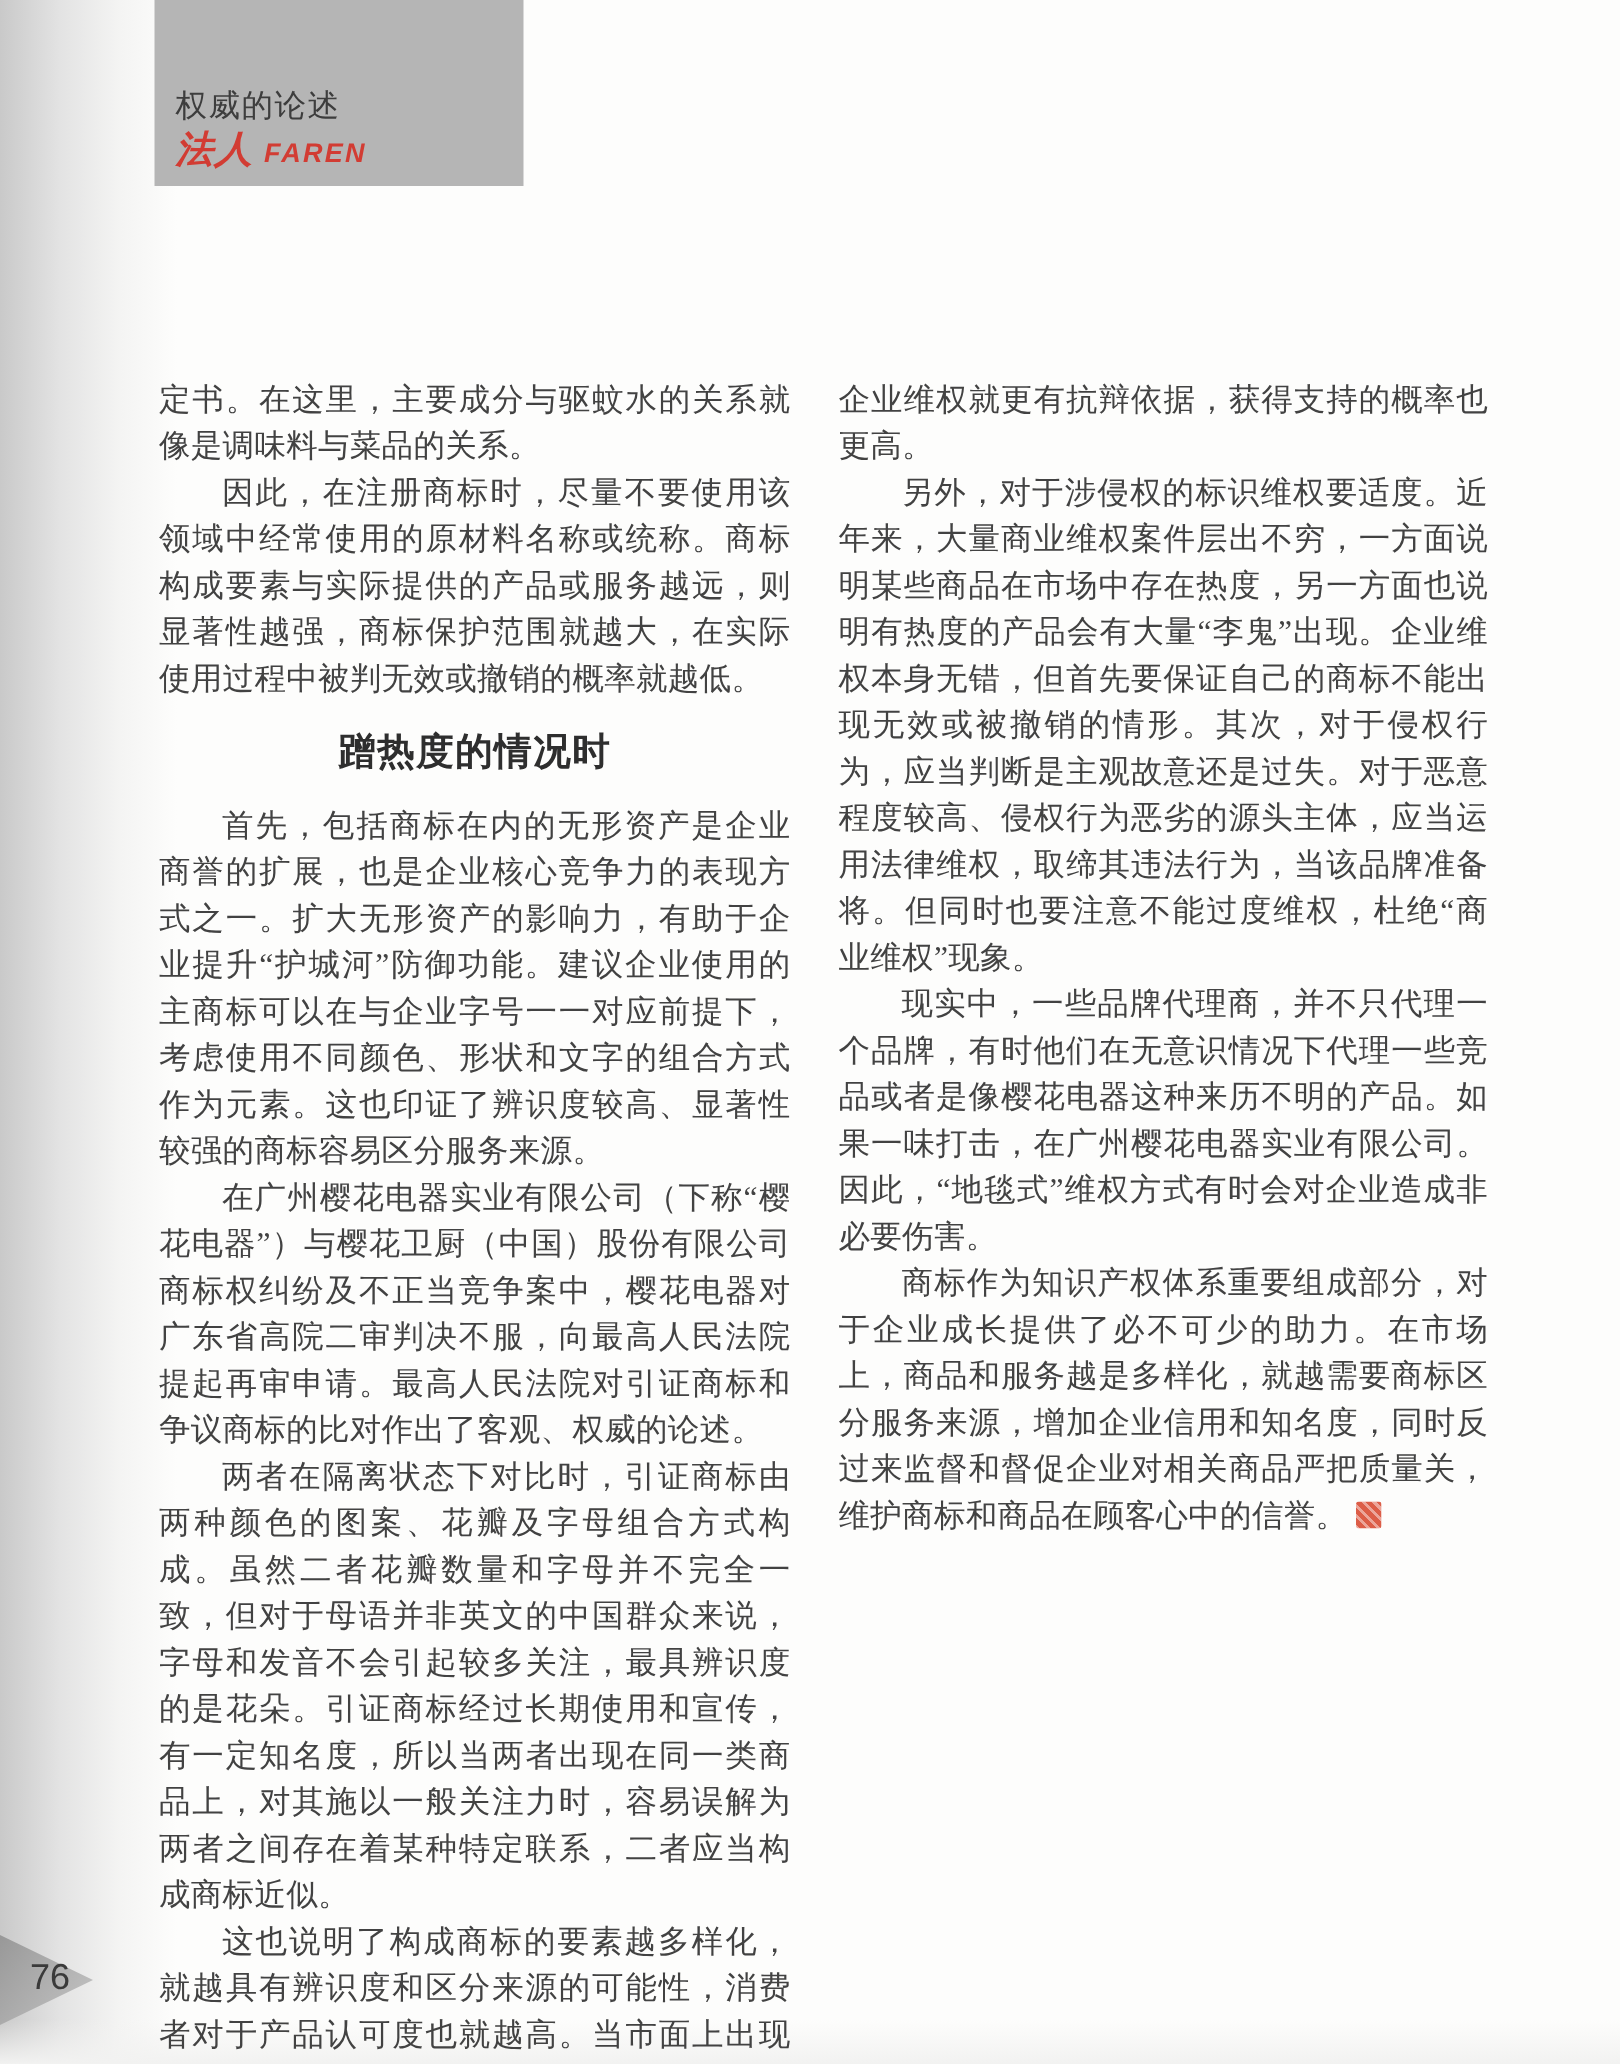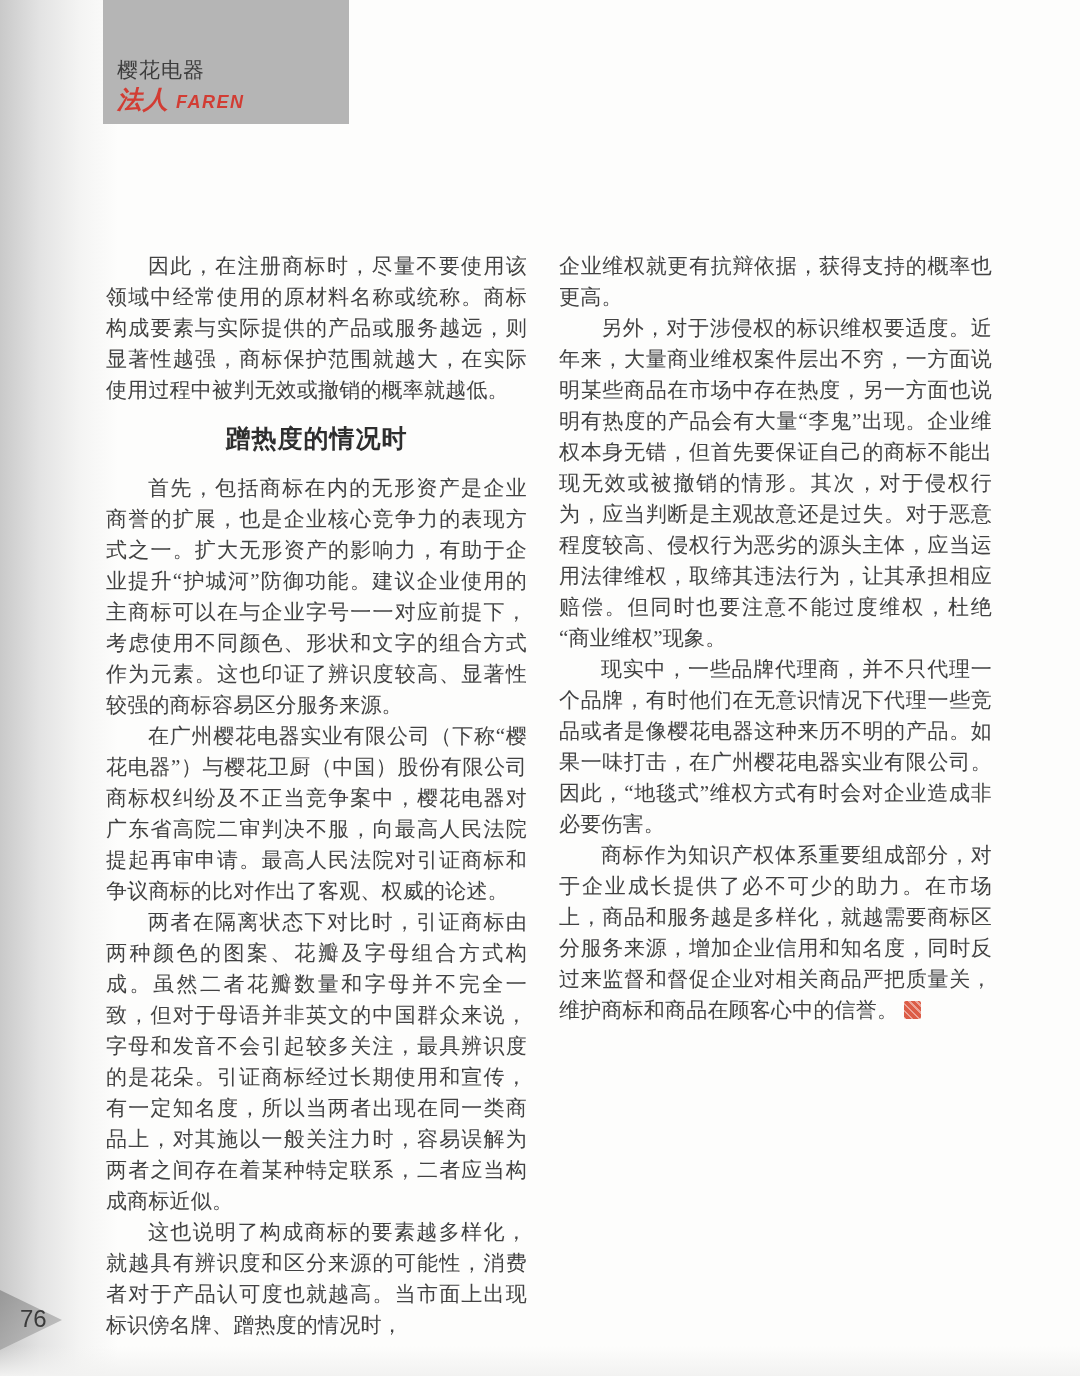--- a/index.html
+++ b/index.html
@@ -73,38 +73,39 @@
 </style>
 </head>
 <body>
 
 <div class="page">
 
   <div class="edge-shade"></div>
   <div class="bottom-shade"></div>
 
   <div class="header-block">
-    <div class="section-title">樱花电器</div>
+    <div class="section-title">权威的论述</div>
     <div class="logo">
       <span class="logo-cn">法人</span><span class="logo-en">FAREN</span>
     </div>
   </div>
 
   <div class="col col-left">
+    <p class="para">定书。在这里，主要成分与驱蚊水的关系就像是调味料与菜品的关系。</p>
     <p class="para indent">因此，在注册商标时，尽量不要使用该领域中经常使用的原材料名称或统称。商标构成要素与实际提供的产品或服务越远，则显著性越强，商标保护范围就越大，在实际使用过程中被判无效或撤销的概率就越低。</p>
     <h2 class="heading">蹭热度的情况时</h2>
     <p class="para indent">首先，包括商标在内的无形资产是企业商誉的扩展，也是企业核心竞争力的表现方式之一。扩大无形资产的影响力，有助于企业提升“护城河”防御功能。建议企业使用的主商标可以在与企业字号一一对应前提下，考虑使用不同颜色、形状和文字的组合方式作为元素。这也印证了辨识度较高、显著性较强的商标容易区分服务来源。</p>
     <p class="para indent">在广州樱花电器实业有限公司（下称“樱花电器”）与樱花卫厨（中国）股份有限公司商标权纠纷及不正当竞争案中，樱花电器对广东省高院二审判决不服，向最高人民法院提起再审申请。最高人民法院对引证商标和争议商标的比对作出了客观、权威的论述。</p>
     <p class="para indent">两者在隔离状态下对比时，引证商标由两种颜色的图案、花瓣及字母组合方式构成。虽然二者花瓣数量和字母并不完全一致，但对于母语并非英文的中国群众来说，字母和发音不会引起较多关注，最具辨识度的是花朵。引证商标经过长期使用和宣传，有一定知名度，所以当两者出现在同一类商品上，对其施以一般关注力时，容易误解为两者之间存在着某种特定联系，二者应当构成商标近似。</p>
     <p class="para indent">这也说明了构成商标的要素越多样化，就越具有辨识度和区分来源的可能性，消费者对于产品认可度也就越高。当市面上出现标识傍名牌、蹭热度的情况时，</p>
   </div>
 
   <div class="col col-right">
     <p class="para">企业维权就更有抗辩依据，获得支持的概率也更高。</p>
-    <p class="para indent">另外，对于涉侵权的标识维权要适度。近年来，大量商业维权案件层出不穷，一方面说明某些商品在市场中存在热度，另一方面也说明有热度的产品会有大量“李鬼”出现。企业维权本身无错，但首先要保证自己的商标不能出现无效或被撤销的情形。其次，对于侵权行为，应当判断是主观故意还是过失。对于恶意程度较高、侵权行为恶劣的源头主体，应当运用法律维权，取缔其违法行为，让其承担相应赔偿。但同时也要注意不能过度维权，杜绝“商业维权”现象。</p>
+    <p class="para indent">另外，对于涉侵权的标识维权要适度。近年来，大量商业维权案件层出不穷，一方面说明某些商品在市场中存在热度，另一方面也说明有热度的产品会有大量“李鬼”出现。企业维权本身无错，但首先要保证自己的商标不能出现无效或被撤销的情形。其次，对于侵权行为，应当判断是主观故意还是过失。对于恶意程度较高、侵权行为恶劣的源头主体，应当运用法律维权，取缔其违法行为，当该品牌准备将。但同时也要注意不能过度维权，杜绝“商业维权”现象。</p>
     <p class="para indent">现实中，一些品牌代理商，并不只代理一个品牌，有时他们在无意识情况下代理一些竞品或者是像樱花电器这种来历不明的产品。如果一味打击，在广州樱花电器实业有限公司。因此，“地毯式”维权方式有时会对企业造成非必要伤害。</p>
     <p class="para indent">
       <span>商标作为知识产权体系重要组成部分，对于企业成长提供了必不可少的助力。在市场上，商品和服务越是多样化，就越需要商标区分服务来源，增加企业信用和知名度，同时反过来监督和督促企业对相关商品严把质量关，维护商标和商品在顾客心中的信誉。</span><span class="seal"></span>
     </p>
 
   </div>
 
   <div class="page-num-wrap">
     <div class="tri"></div>
     <div class="num">76</div>

